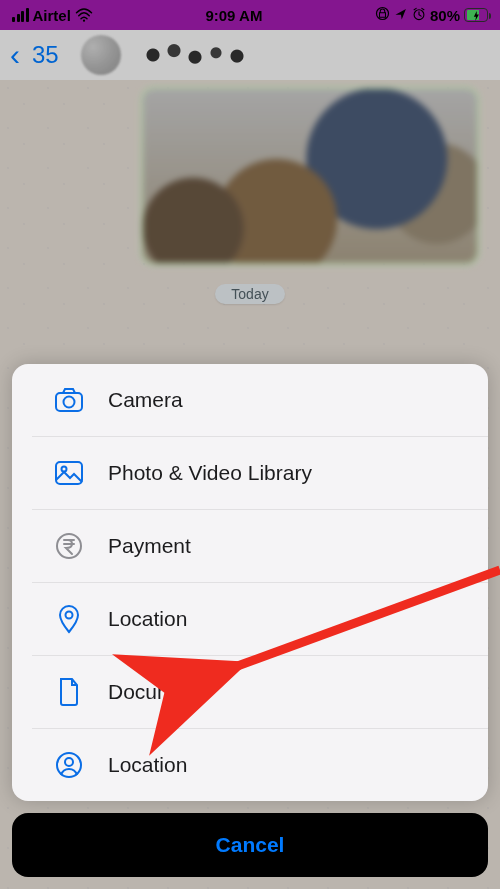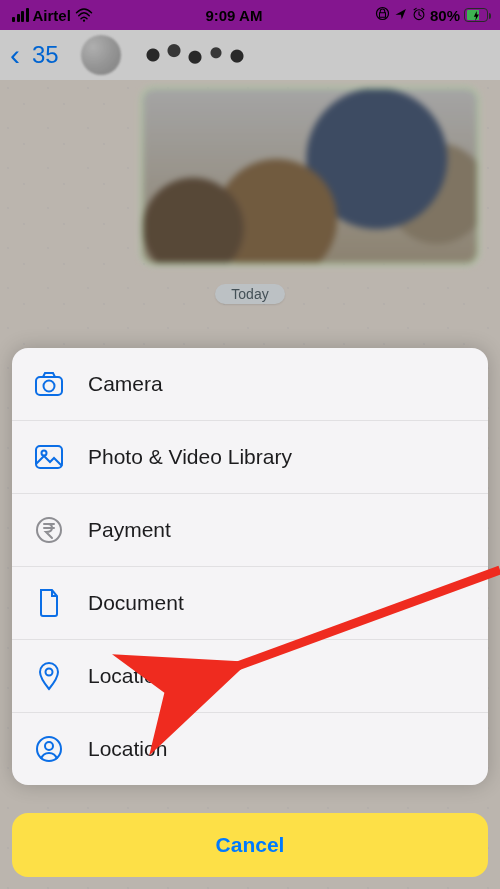--- a/index.html
+++ b/index.html
@@ -126,40 +126,41 @@
     .sheet-container {
       position: absolute;
       left: 12px; right: 12px; bottom: 12px;
       z-index: 10;
     }
     .sheet {
       background: #f5f4f6;
       border-radius: 16px;
       overflow: hidden;
       box-shadow: 0 0 20px rgba(0,0,0,0.2);
-      margin-bottom: 28px;
+      margin-bottom: 12px;
+      padding-left: 20px;
     }
     .sheet-item {
       display: flex;
       align-items: center;
       padding: 21px 22px;
       gap: 24px;
       font-size: 21px;
       color: #1c1c1e;
       border-bottom: 1px solid rgba(0,0,0,0.08);
     }
     .sheet-item:last-child { border-bottom: none; }
     .sheet-item .icon {
       width: 30px; height: 30px;
       display: flex; align-items: center; justify-content: center;
     }
     .sheet-item .icon svg { stroke: #0b6ee6; fill: none; stroke-width: 2; }
     .icon.gray svg { stroke: #8e8e93; }
     .cancel-btn {
-      background: #fde047;
+      background: #000000;
       border-radius: 16px;
       text-align: center;
       padding: 20px;
       font-size: 21px;
       font-weight: 600;
       color: #007aff;
     }
     
     .arrow {
       position: absolute;
@@ -257,34 +258,34 @@
         <svg width="28" height="28" viewBox="0 0 28 28">
             <circle cx="14" cy="14" r="12"></circle>
             <path d="M9 8 L19 8 M9 12 L19 12 M13 8 Q17 8 17 12 Q17 16 11 16 L17 22" stroke-linecap="round"></path>
           </svg>
       </span>
       <span>Payment</span>
     </div>
     <div class="sheet-item">
       <span class="icon">
         <svg width="24" height="30" viewBox="0 0 24 30">
+            <path d="M12 28 Q3 17 3 11 A9 9 0 0 1 21 11 Q21 17 12 28 Z"></path>
+            <circle cx="12" cy="11" r="3.5"></circle>
+          </svg>
+      </span>
+      <span>Location</span>
+    </div>
+    <div class="sheet-item">
+      <span class="icon">
+        <svg width="24" height="30" viewBox="0 0 24 30">
             <path d="M4 2 L15 2 L20 8 L20 26 Q20 28 18 28 L6 28 Q4 28 4 26 Z"></path>
             <path d="M15 2 L15 8 L20 8"></path>
           </svg>
       </span>
       <span>Document</span>
-    </div>
-    <div class="sheet-item">
-      <span class="icon">
-        <svg width="24" height="30" viewBox="0 0 24 30">
-            <path d="M12 28 Q3 17 3 11 A9 9 0 0 1 21 11 Q21 17 12 28 Z"></path>
-            <circle cx="12" cy="11" r="3.5"></circle>
-          </svg>
-      </span>
-      <span>Location</span>
     </div>
     <div class="sheet-item">
       <span class="icon">
         <svg width="28" height="28" viewBox="0 0 28 28">
             <circle cx="14" cy="14" r="12"></circle>
             <circle cx="14" cy="11" r="4"></circle>
             <path d="M6 24 Q8 18 14 18 Q20 18 22 24"></path>
           </svg>
       </span>
       <span>Location</span>

